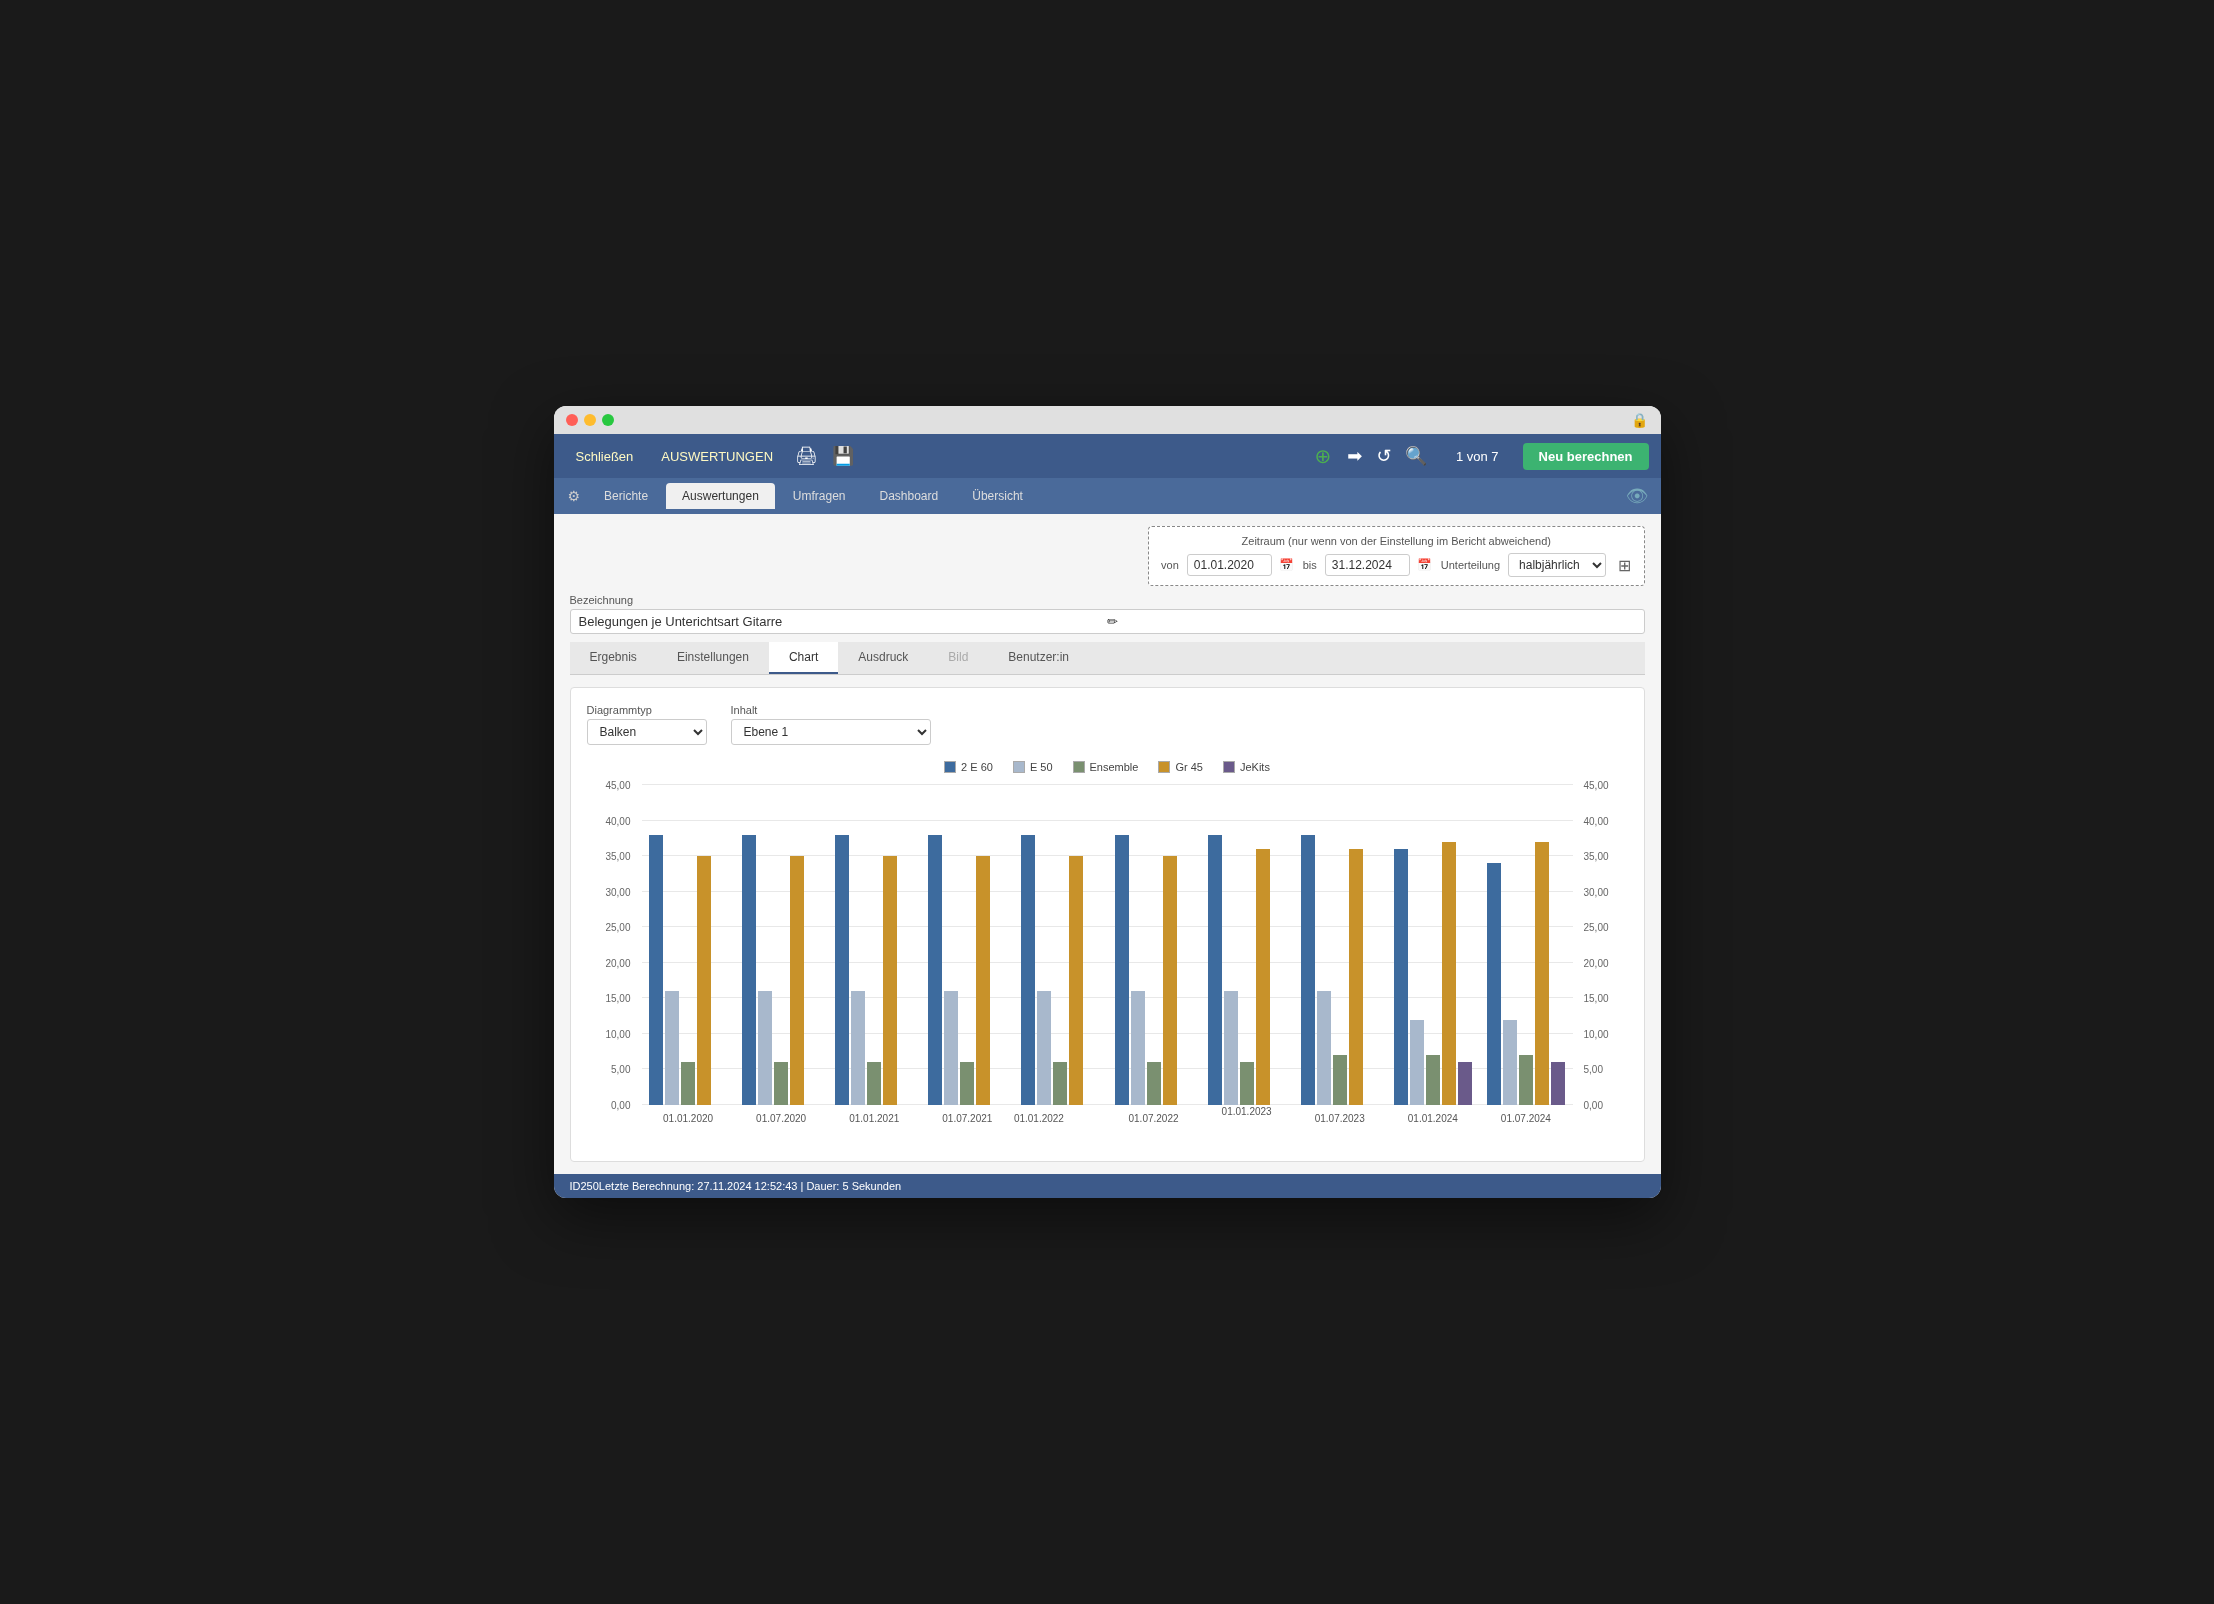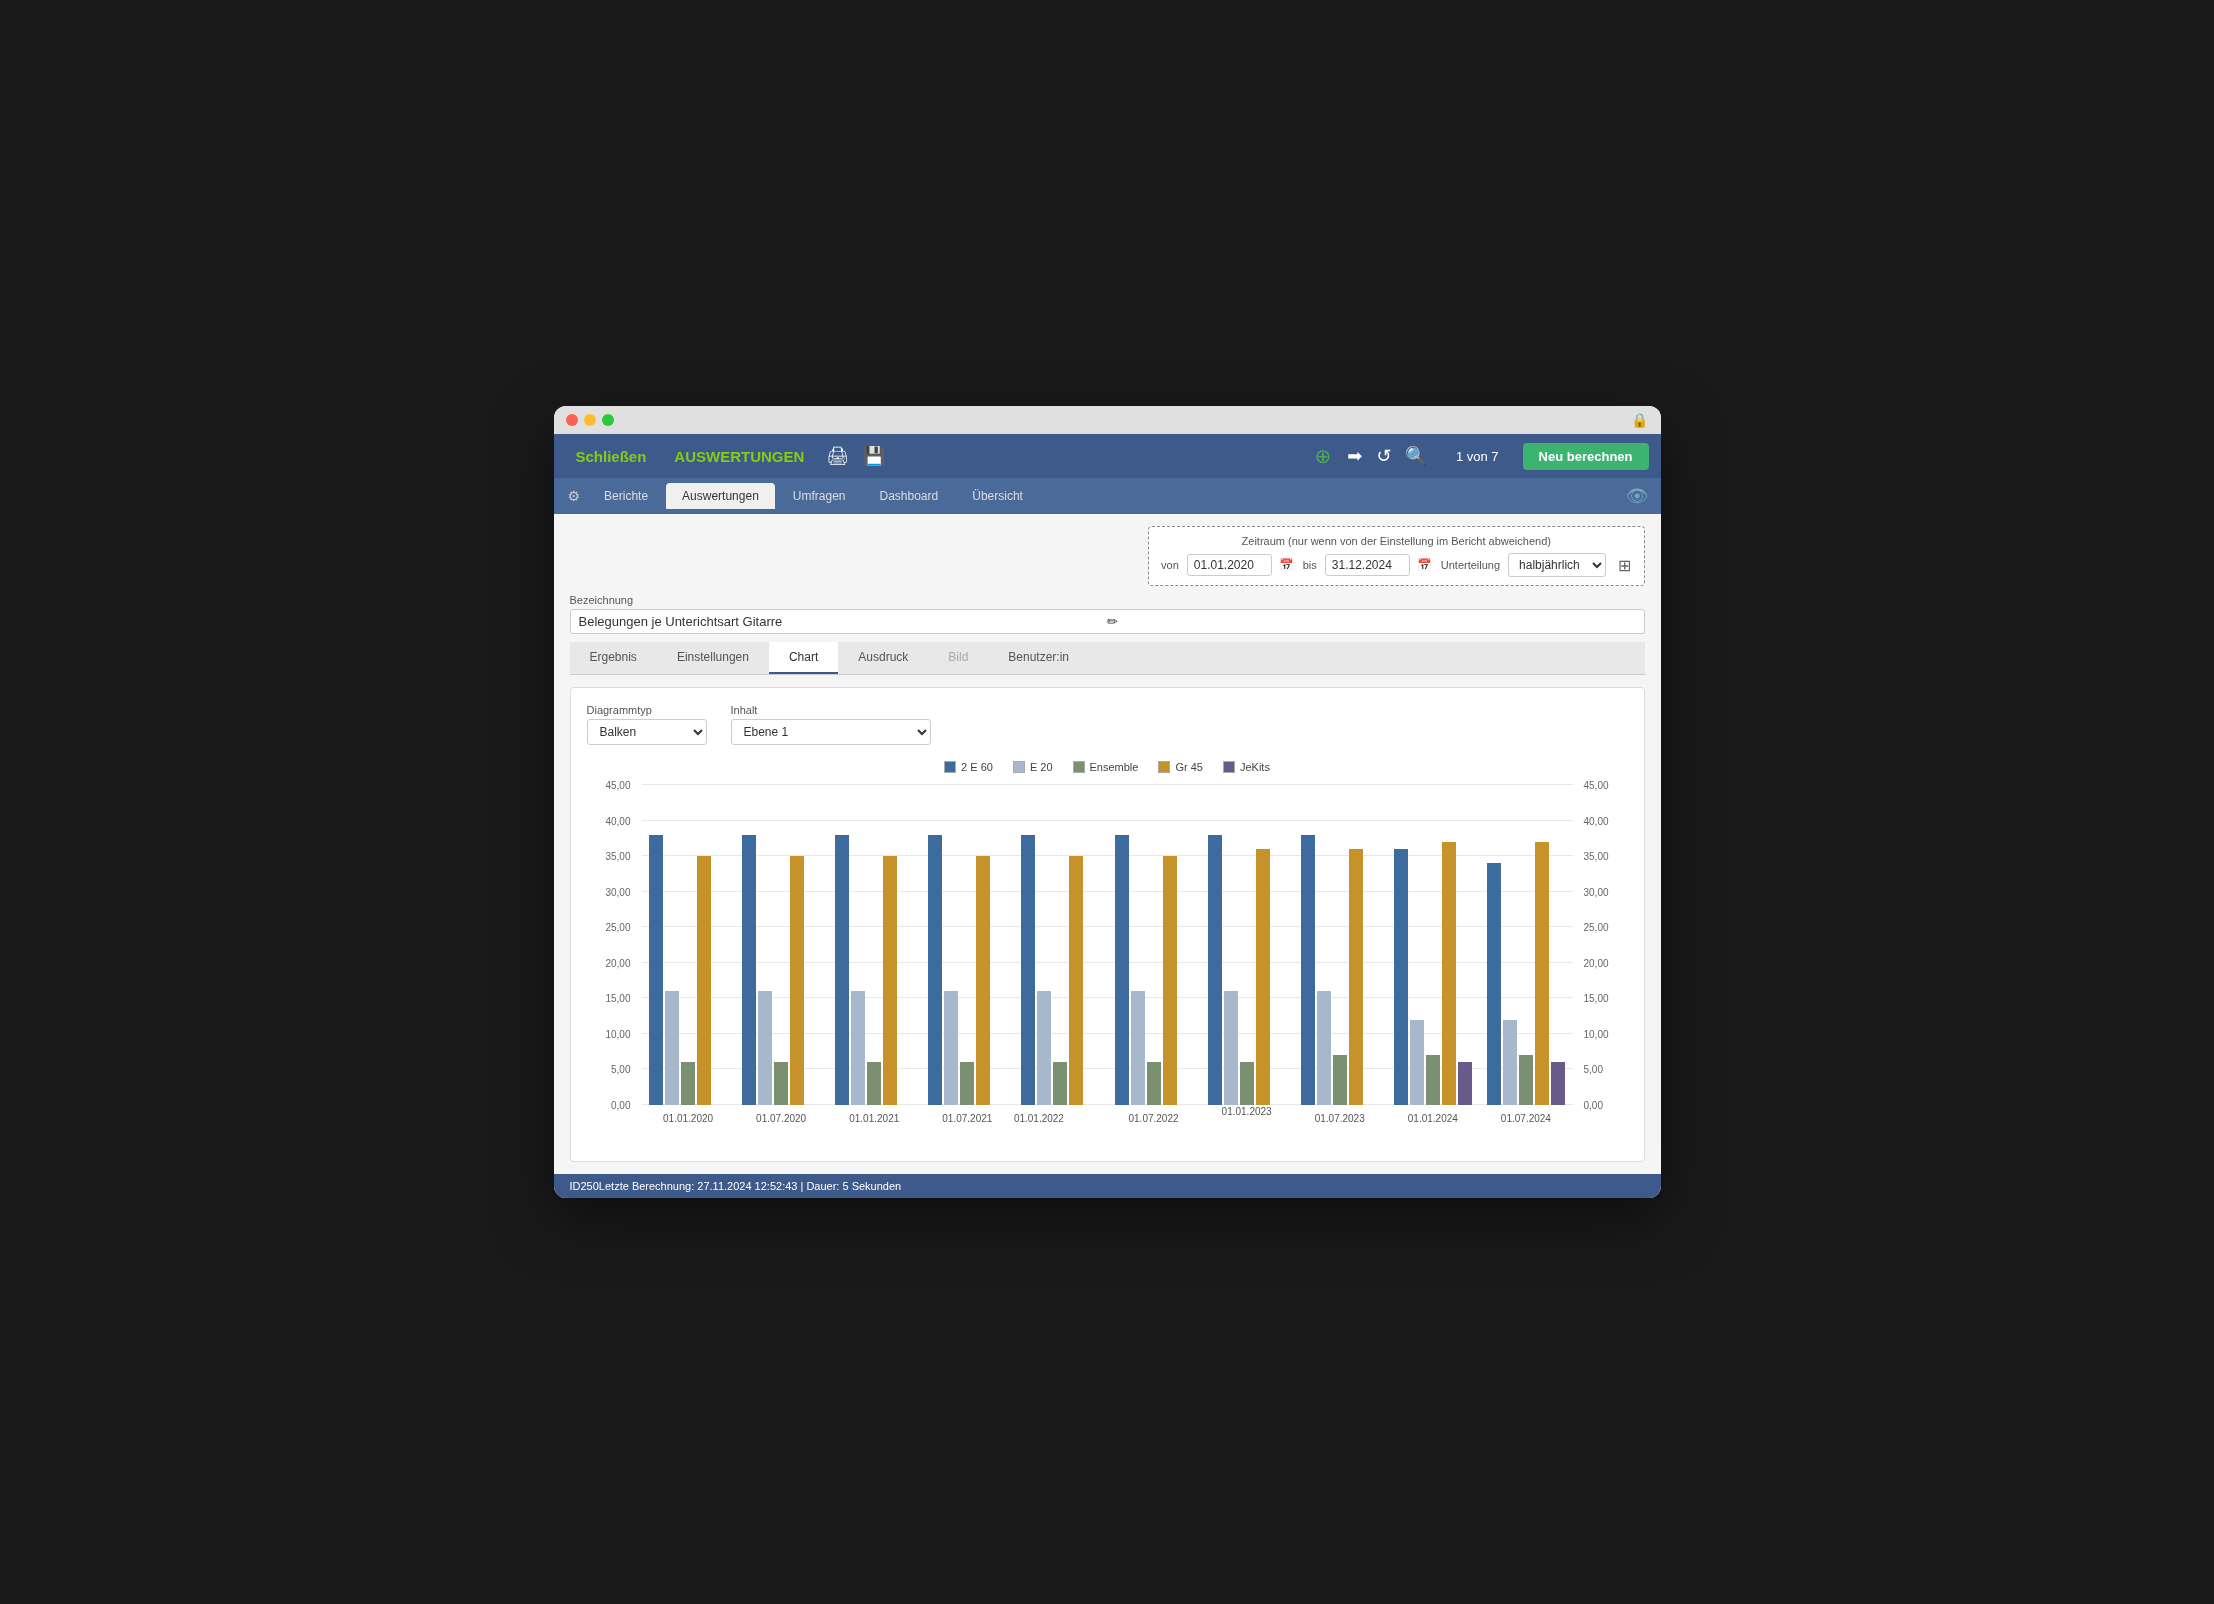--- a/index.html
+++ b/index.html
@@ -44,27 +44,27 @@
     
     .toolbar {
       background: #3d5a8a;
       display: flex;
       align-items: center;
       padding: 0 12px;
       height: 44px;
       gap: 8px;
     }
     .toolbar-btn {
-      color: #84cc16;
+      color: #fef9c3;
       background: transparent;
       border: none;
       cursor: pointer;
       padding: 4px 10px;
-      font-size: 15px;
-      font-weight: 700;
+      font-size: 13px;
+      font-weight: 400;
       border-radius: 4px;
     }
     .toolbar-divider {
       flex: 1;
     }
     .toolbar-icons {
       display: flex;
       gap: 6px;
       align-items: center;
     }
@@ -408,21 +408,21 @@
         </div>
       </div>
 
       <div class="legend" id="legend-container">
           <div class="legend-item">
             <div class="legend-box" style="background: rgb(61, 107, 158);"></div>
             <span>2 E 60</span>
           </div>
           <div class="legend-item">
             <div class="legend-box" style="background: rgb(168, 184, 204);"></div>
-            <span>E 20</span>
+            <span>E 50</span>
           </div>
           <div class="legend-item">
             <div class="legend-box" style="background: rgb(122, 144, 112);"></div>
             <span>Ensemble</span>
           </div>
           <div class="legend-item">
             <div class="legend-box" style="background: rgb(200, 146, 42);"></div>
             <span>Gr 45</span>
           </div>
           <div class="legend-item">

